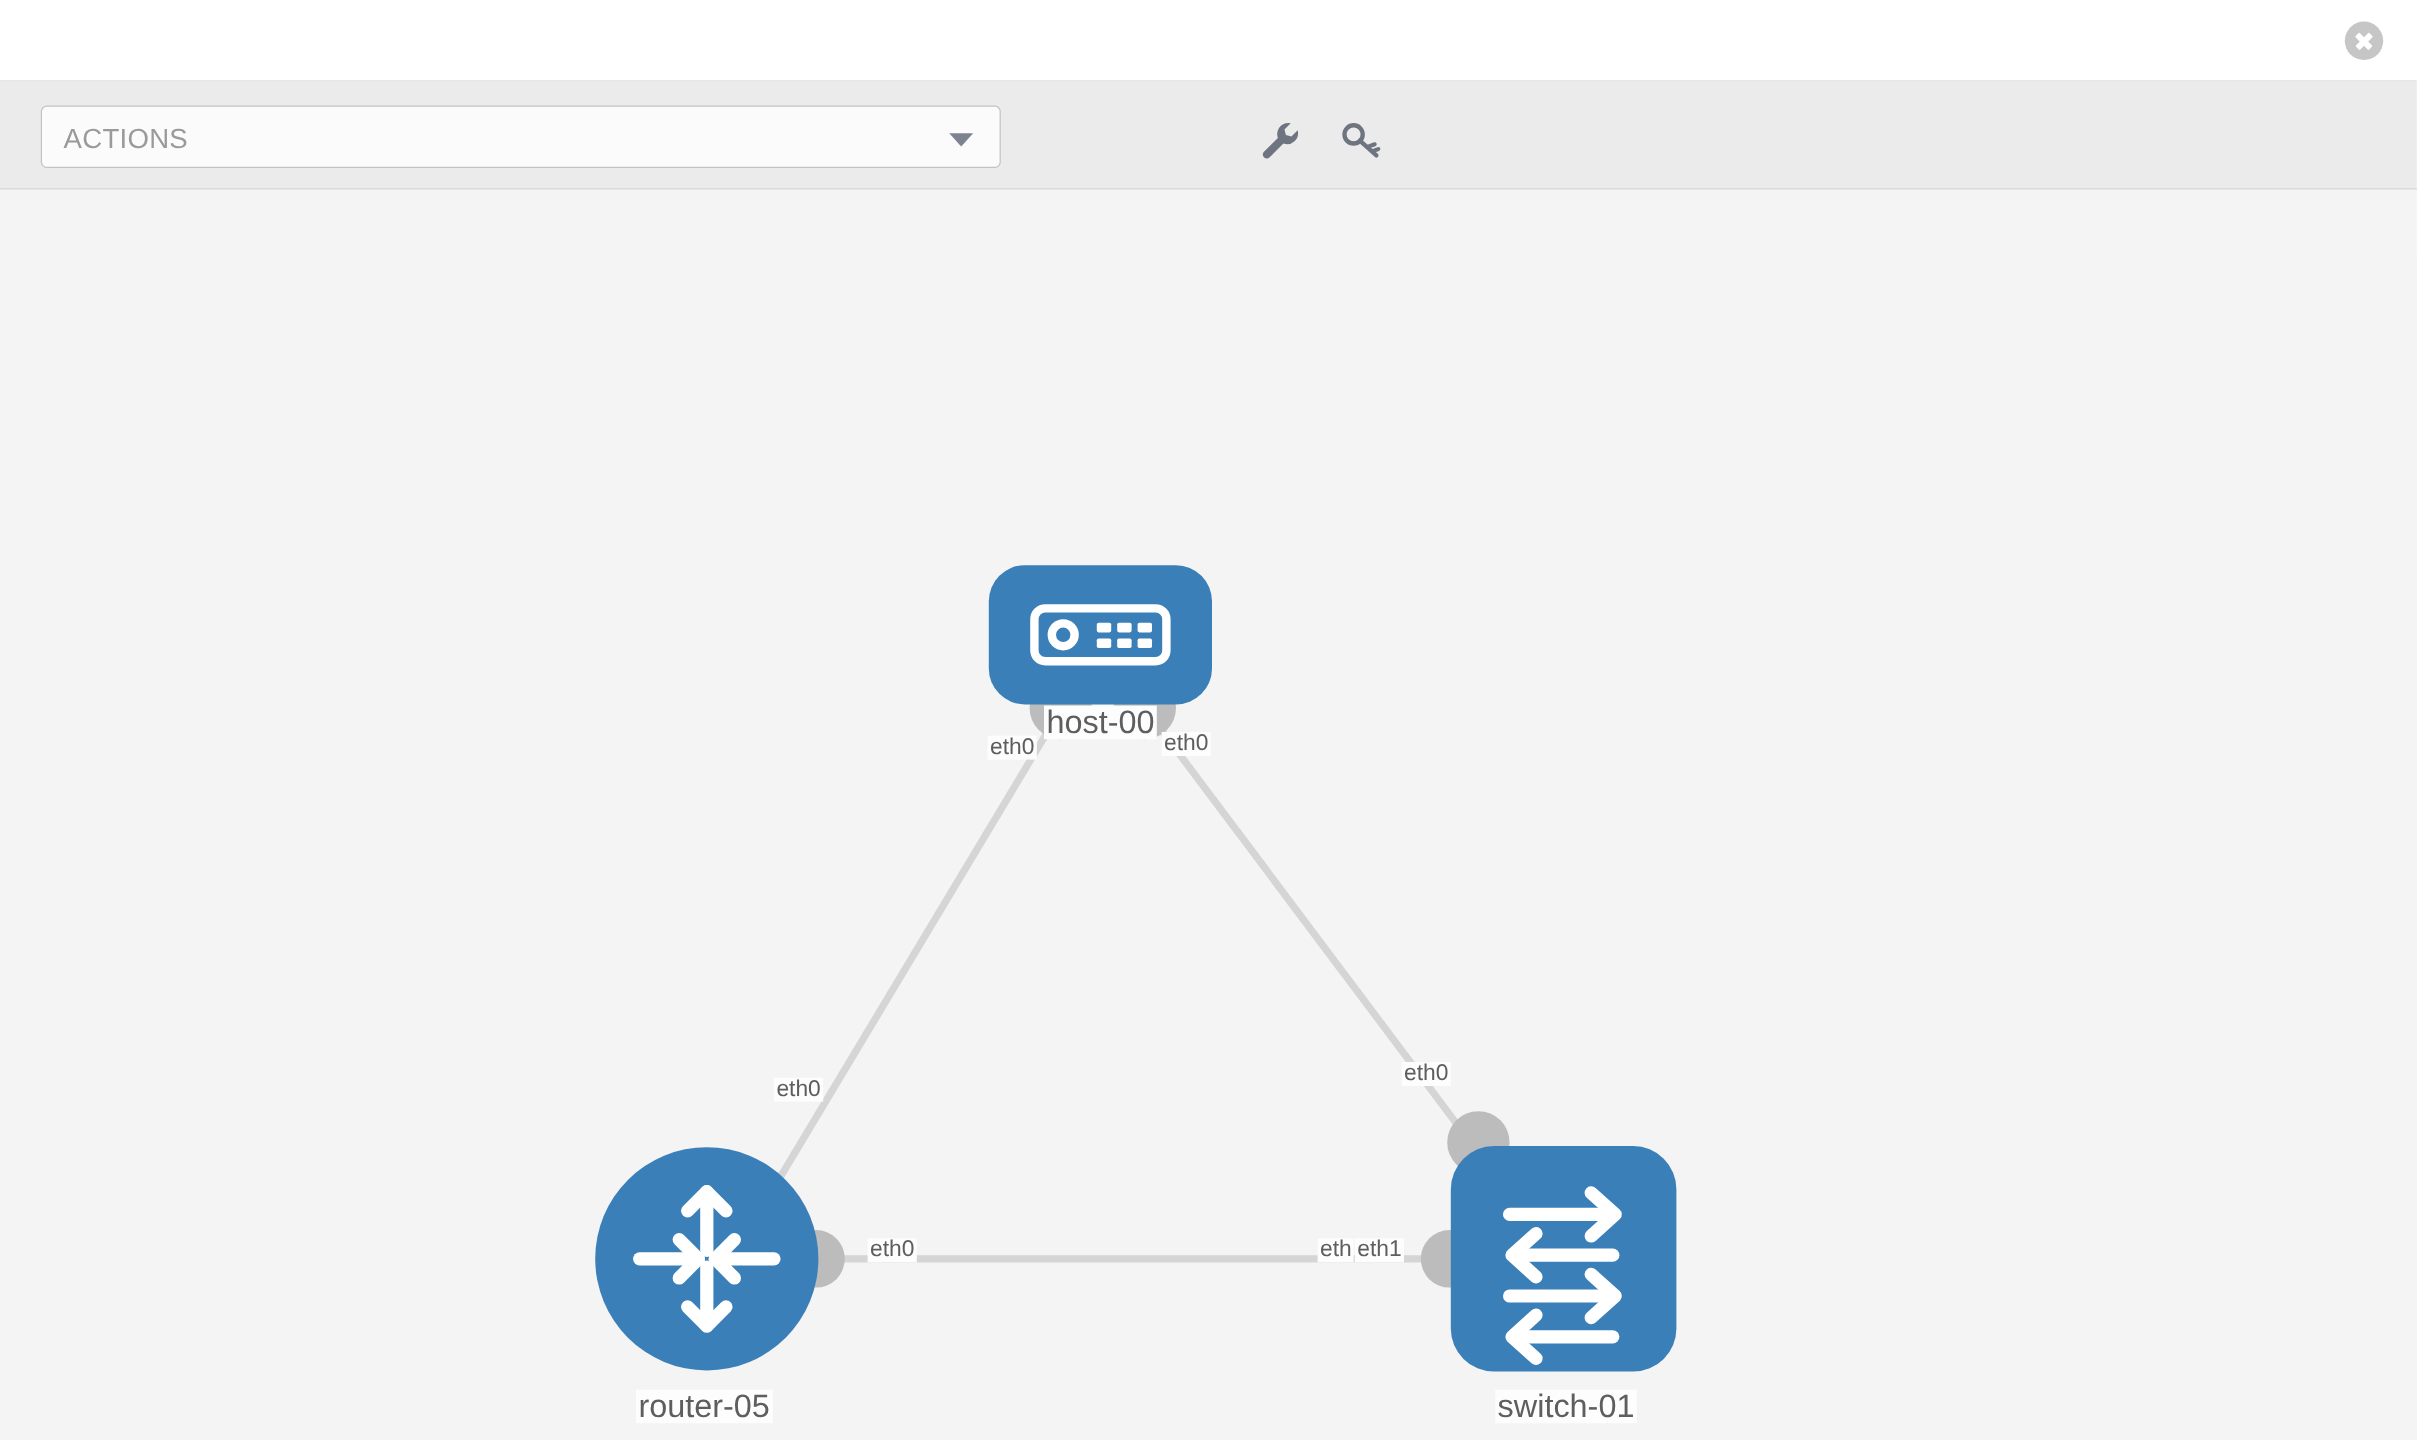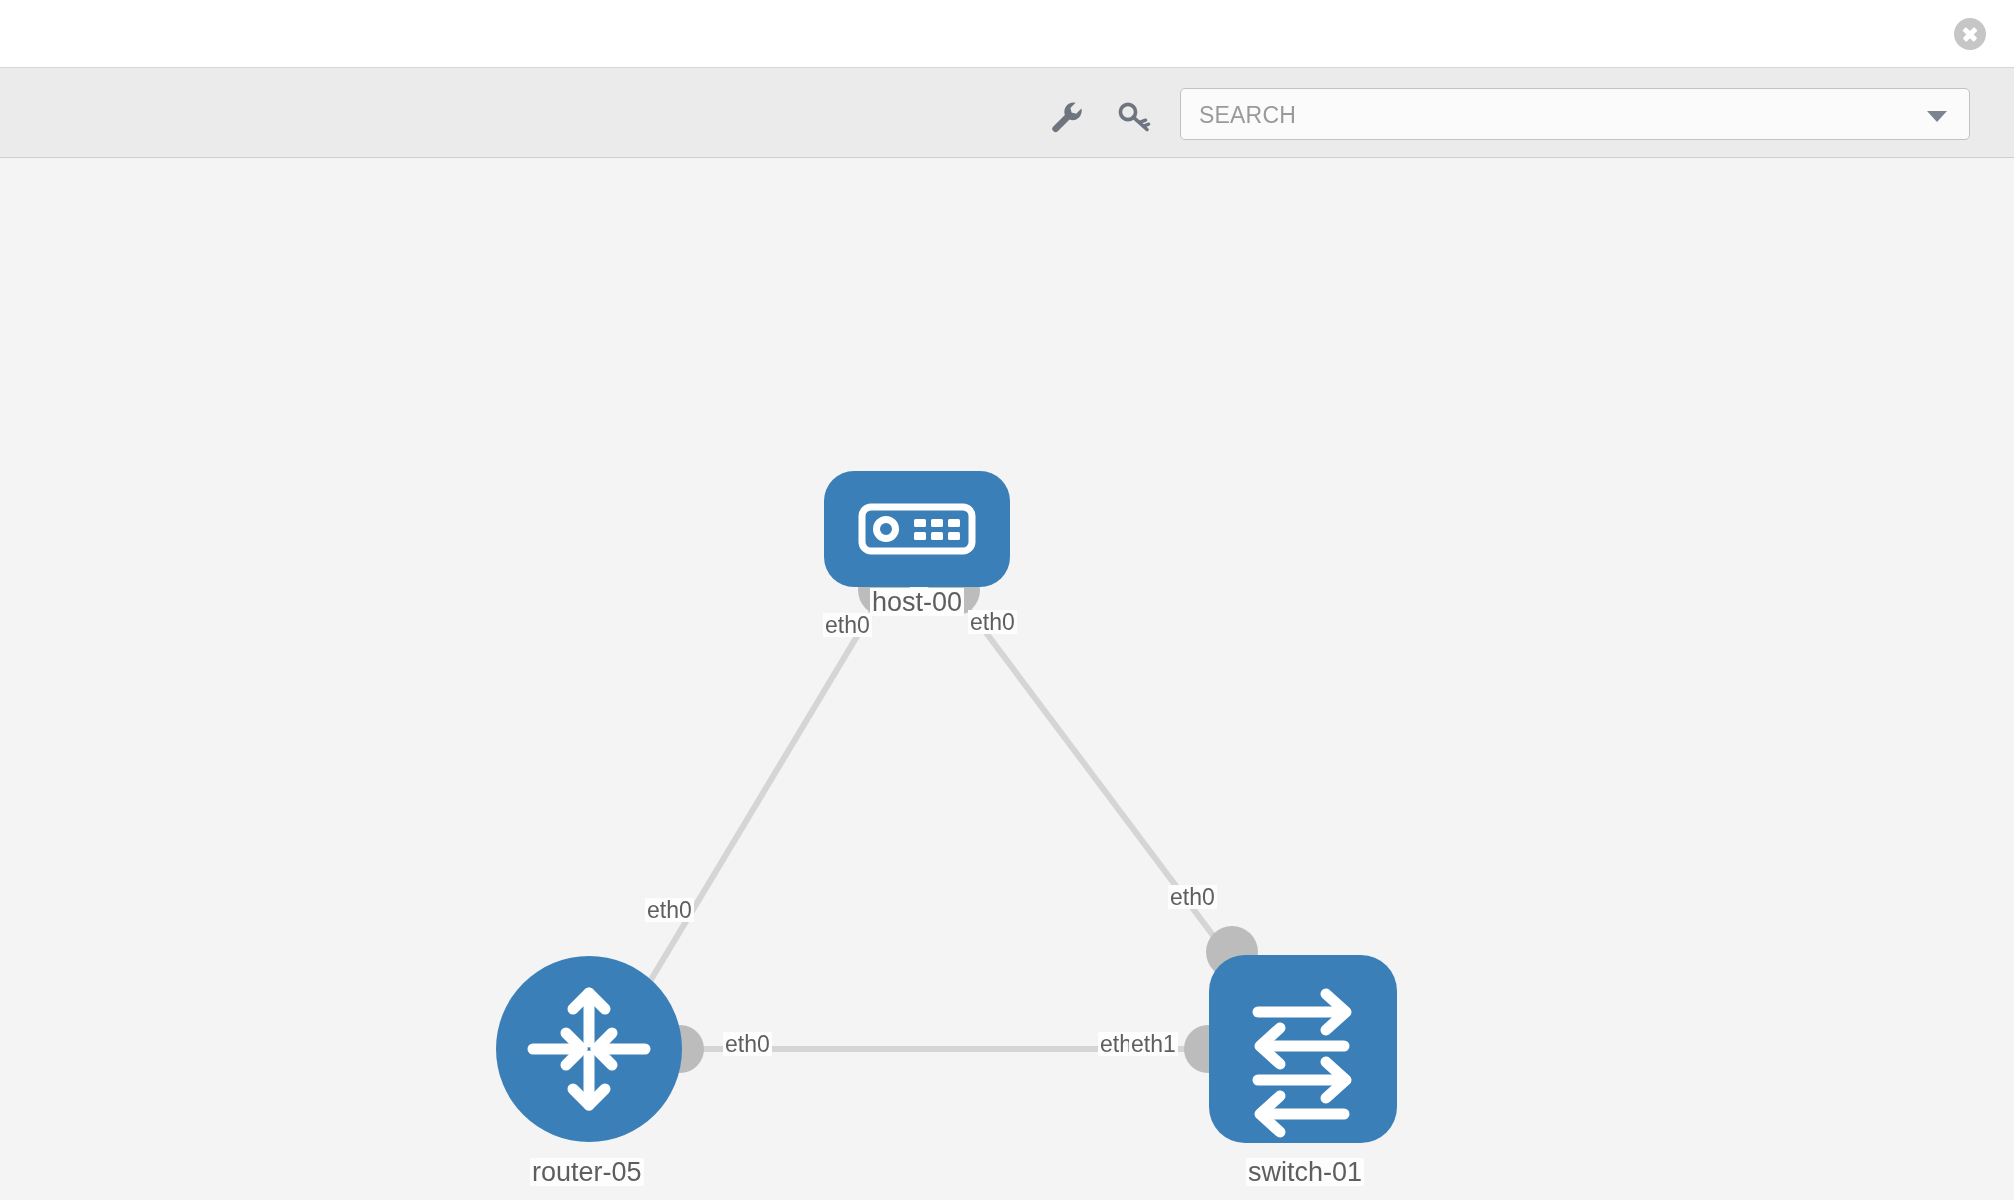--- a/index.html
+++ b/index.html
@@ -150,57 +150,57 @@
     position: absolute;
     font-size: 27px;
     color: #5e5e5e;
     background: #fdfdfd;
     white-space: nowrap;
     line-height: 1.05;
     padding: 0 2px;
   }
   .iface-label {
     position: absolute;
-    font-size: 23px;
+    font-size: 19px;
     color: #5e5e5e;
     background: #fdfdfd;
     white-space: nowrap;
     line-height: 1.05;
     padding: 0 2px;
   }
 </style>
 </head>
 <body>
 
 <div class="header">
   <div class="close-btn"></div>
 </div>
 
 <div class="toolbar">
 
+  <div class="actions-select">
+    <span class="sel-label">ACTIONS</span>
+    <span class="caret"></span>
+  </div>
 
   <div class="tool-icon wrench">
     <svg viewBox="0 0 40 40" width="40" height="40" aria-hidden="true">
       <path d="M27.5 6.5a9.2 9.2 0 0 0-8.6 12.4L7.3 30.4a3.3 3.3 0 0 0 0 4.7 3.3 3.3 0 0 0 4.7 0l11.5-11.5a9.2 9.2 0 0 0 11.9-11l-5.2 5.2-4.6-1.2-1.2-4.6 5.2-5.2a9.3 9.3 0 0 0-2.1-0.3z" fill="#6e7480"></path>
     </svg>
   </div>
 
   <div class="tool-icon key">
     <svg viewBox="0 0 40 40" width="40" height="40" aria-hidden="true">
       <circle cx="14" cy="16" r="7.6" fill="none" stroke="#6e7480" stroke-width="3.6"></circle>
       <path d="M19.2 21.2 L33 33.5" stroke="#6e7480" stroke-width="3.6" stroke-linecap="round" fill="none"></path>
       <path d="M26.2 26.2 L31.6 24.2" stroke="#6e7480" stroke-width="3.4" stroke-linecap="round" fill="none"></path>
       <path d="M29.8 30.0 L34.6 28.2" stroke="#6e7480" stroke-width="3.4" stroke-linecap="round" fill="none"></path>
     </svg>
   </div>
 
-  <div class="search-select">
-    <span class="sel-label">SEARCH</span>
-    <span class="caret"></span>
-  </div>
 </div>
 
 <div class="canvas">
 
   <svg class="topo-svg" viewBox="0 0 2014 1042">
 
     <g stroke="#d5d5d5" stroke-width="6" fill="none">
       <line x1="880" y1="440" x2="640" y2="840"></line>
     </g>
     <g stroke="#d5d5d5" stroke-width="6" fill="none">

